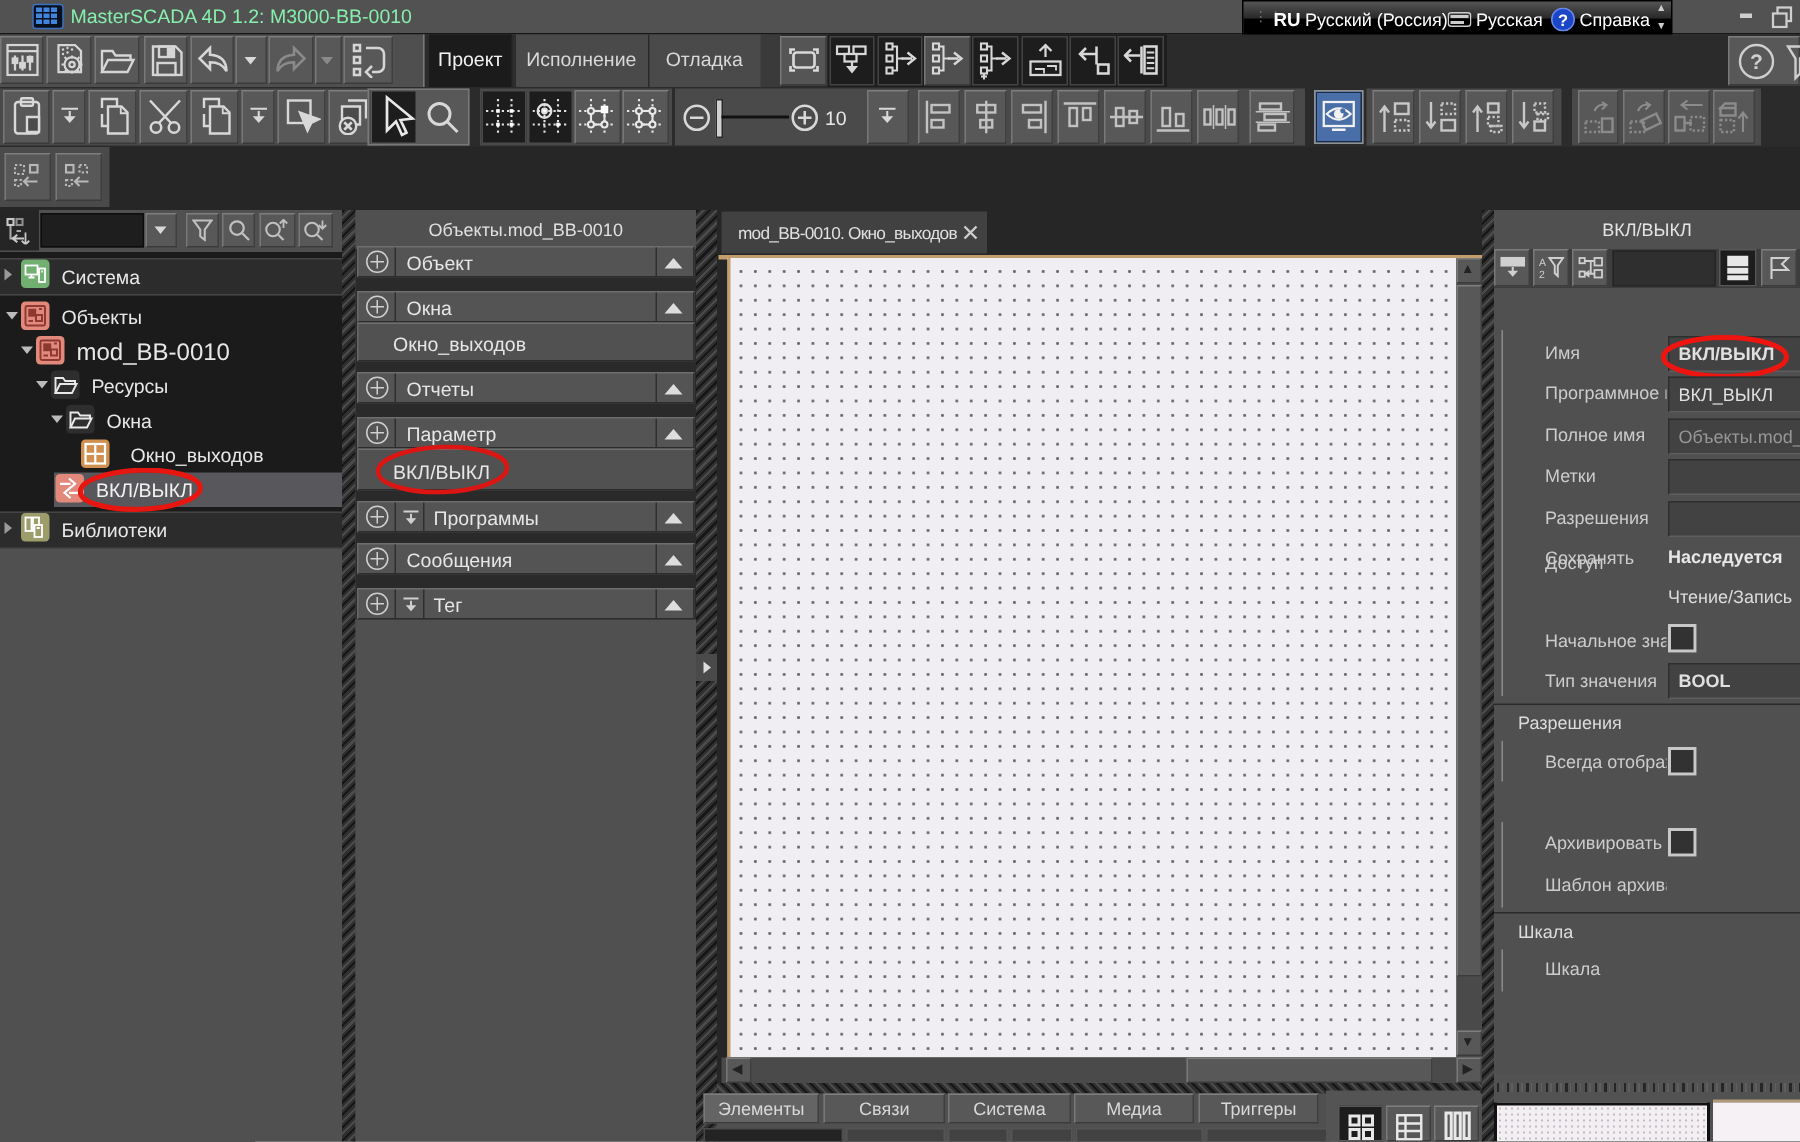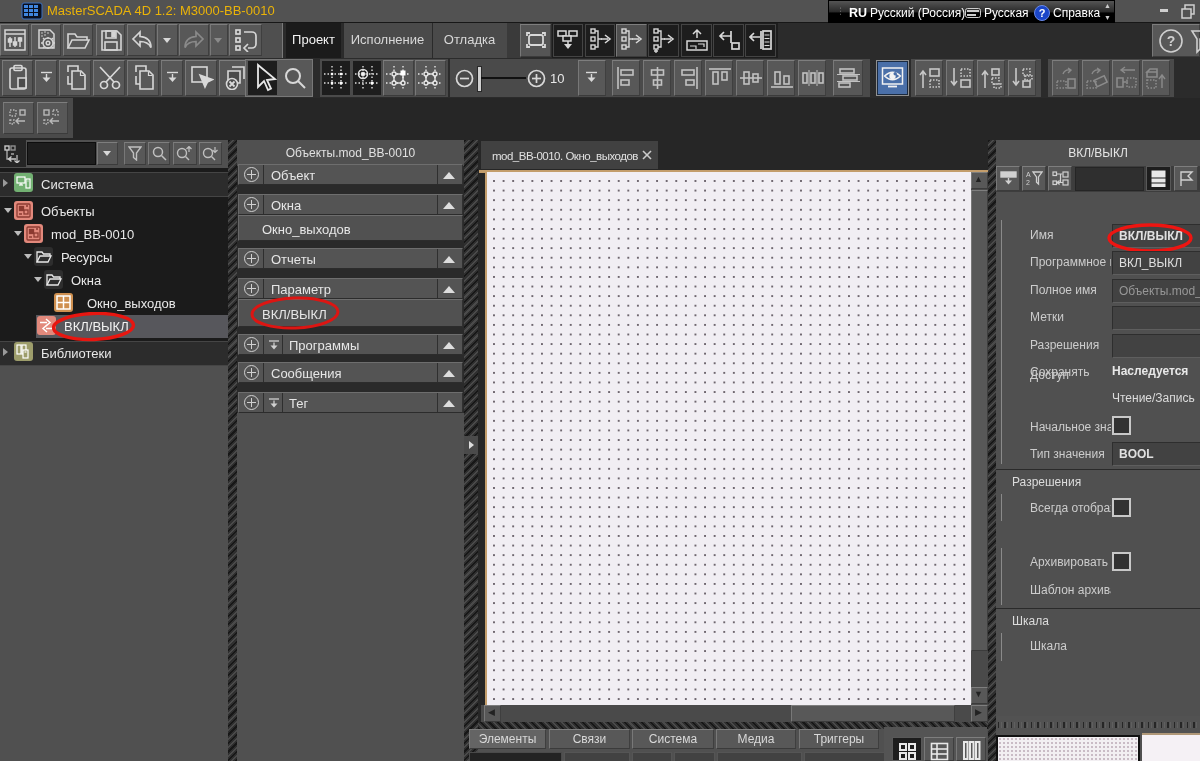--- a/index.html
+++ b/index.html
@@ -46,21 +46,21 @@
           <rect x="13" y="3" width="4" height="3"></rect>
           <rect x="3" y="7" width="4" height="3"></rect>
           <rect x="8" y="7" width="4" height="3"></rect>
           <rect x="13" y="7" width="4" height="3"></rect>
           <rect x="3" y="11" width="4" height="3"></rect>
           <rect x="8" y="11" width="4" height="3"></rect>
           <rect x="13" y="11" width="4" height="3"></rect>
         </g>
       </svg>
 </div>
-<div class="txt" style="left:47px;top:3px;font-size:13px;color:#eab308;">MasterSCADA 4D 1.2: M3000-BB-0010</div>
+<div class="txt" style="left:47px;top:3px;font-size:13px;color:#86efac;">MasterSCADA 4D 1.2: M3000-BB-0010</div>
 
 <div class="a" style="left:828px;top:0;width:287px;height:26px;background:linear-gradient(#555 0%,#2a2a2a 45%,#000 50%,#000 100%);border:1px solid #000;box-sizing:border-box;"></div>
 <div class="txt" style="left:836px;top:6px;color:#777;font-size:9px;letter-spacing:1px;">⋮⋮</div>
 <div class="txt" style="left:849px;top:6px;color:#fff;font-size:12.5px;font-weight:bold;">RU</div>
 <div class="txt" style="left:870px;top:6px;color:#fff;font-size:12px;">Русский (Россия)</div>
 <div class="ic" style="left:965px;top:7px;">
       <svg width="16" height="12">
         <rect x="0.5" y="1.5" width="15" height="9" rx="2" fill="none" stroke="#ccc"></rect>
         <rect x="2" y="3" width="12" height="2" fill="#ccc"></rect>
         <rect x="2" y="7" width="9" height="2" fill="#ccc"></rect>
@@ -681,21 +681,21 @@
 
 <div class="arrD" style="left:14px;top:231px;border-top-color:#bbb;"></div>
 <div class="ti" style="left:24px;top:224px;background:#e2897c;">
       <svg width="19" height="19" fill="none" stroke="#8c3a31" stroke-width="1.3">
         <rect x="3" y="3" width="13" height="13" rx="1"></rect>
         <rect x="5.5" y="5.5" width="4" height="4" fill="#8c3a31"></rect>
         <rect x="10" y="9" width="4" height="4"></rect>
         <path d="M5 13 h3 M12 5 h2"></path>
       </svg>
     </div>
-<div class="txt" style="left:51px;top:227px;color:#e8e8e8;font-size:13px;">mod_BB-0010</div>
+<div class="txt" style="left:51px;top:227px;color:#e8e8e8;font-size:16px;">mod_BB-0010</div>
 
 <div class="arrD" style="left:24px;top:254px;border-top-color:#bbb;"></div>
 <div class="ti" style="left:34px;top:247px;background:#2e2e2e;">
       <svg width="19" height="19" fill="none" stroke="#e8e8e8" stroke-width="1.3">
         <path d="M3 15 V5 h5 l1.5 2 H16 v2"></path>
         <path d="M3 15 l3-6 h11 l-3 6 z"></path>
       </svg>
     </div>
 <div class="txt" style="left:61px;top:250px;color:#e8e8e8;font-size:13px;">Ресурсы</div>
 

